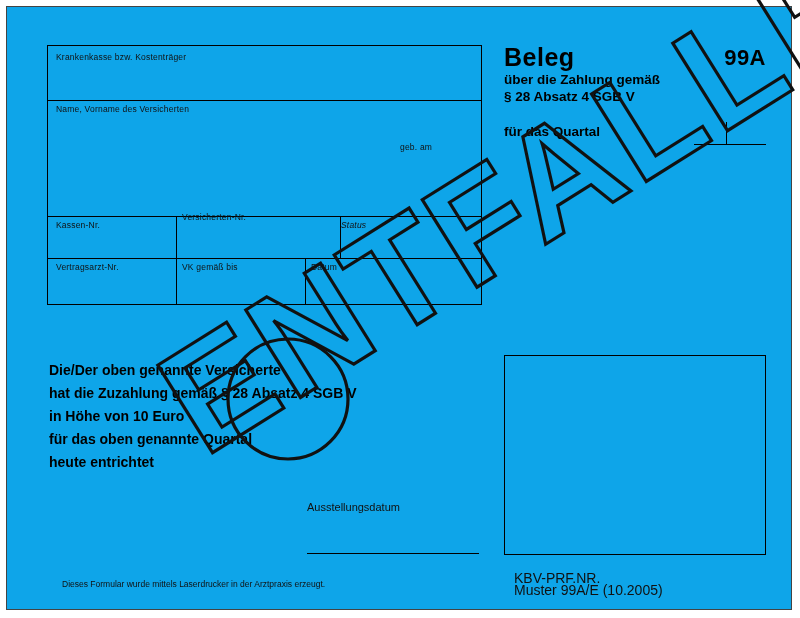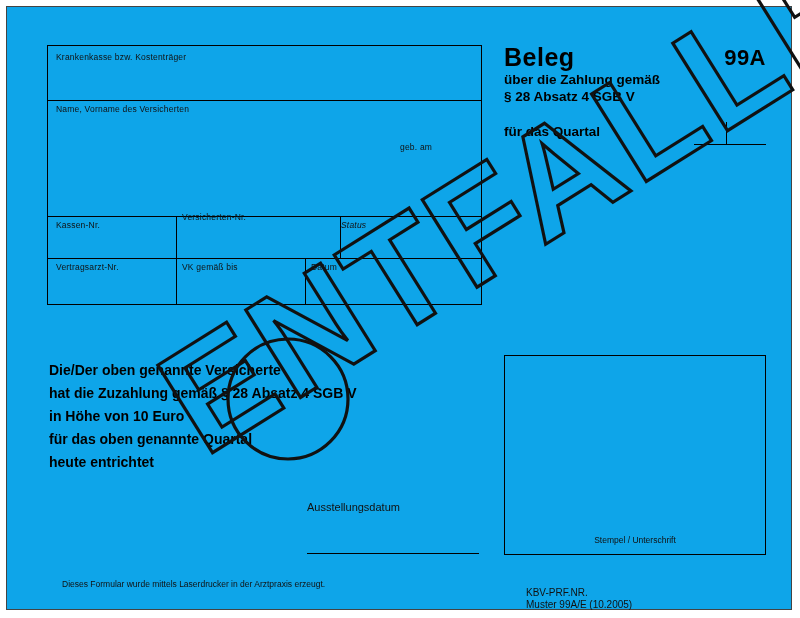--- a/index.html
+++ b/index.html
@@ -189,26 +189,25 @@
     position: absolute;
     left: 42px;
     top: 572px;
     font-size: 8.5px;
     color: #111;
     white-space: nowrap;
     padding-left: 13px;
   }
   #footer-right {
     position: absolute;
-    left: 519px;
+    left: 507px;
     top: 565px;
-    font-size: 10px;
+    font-size: 14px;
     line-height: 12px;
     color: #111;
-    margin-top: 15px;
   }
 
   
   #watermark {
     position: absolute;
     left: 0;
     top: 0;
     width: 800px;
     height: 618px;
     pointer-events: none;
@@ -280,21 +279,20 @@
       <div class="decl-line">heute entrichtet</div>
     </div>
 
     <div id="reminder">
     </div>
 
     <span id="ausstellung-label">Ausstellungsdatum</span>
     <div id="ausstellung-line"></div>
 
     <div id="stamp-box"></div>
-    <span id="stamp-label">Stempel / Unterschrift</span>
 
     <span id="footer-left">Dieses Formular wurde mittels Laserdrucker in der Arztpraxis erzeugt.</span>
     <div id="footer-right">
       <div>KBV-PRF.NR.</div>
       <div>Muster 99A/E (10.2005)</div>
     </div>
 
   </div>
 
   <div id="watermark">

